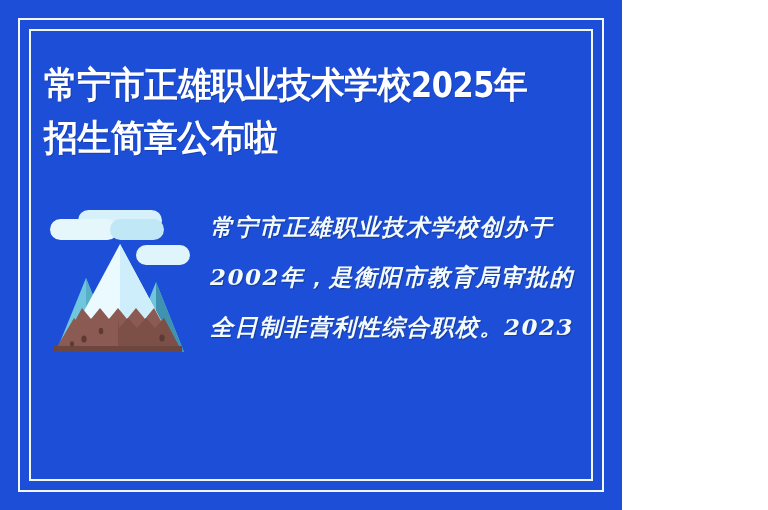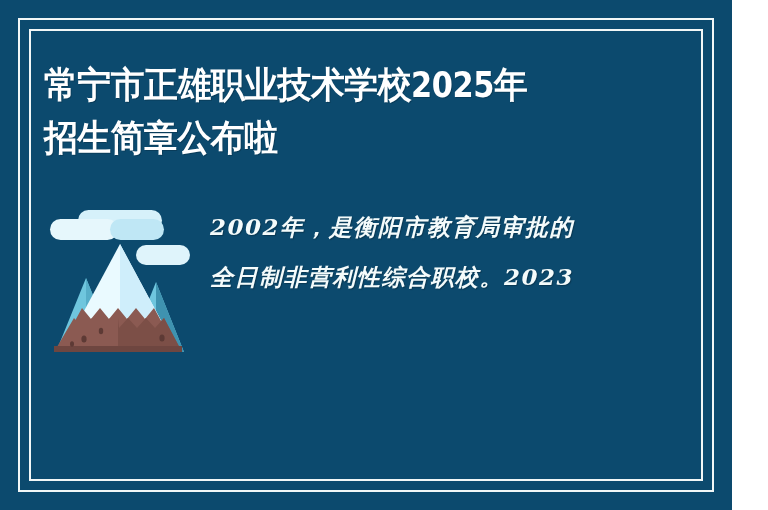--- a/index.html
+++ b/index.html
@@ -8,23 +8,23 @@
   }
   body {
     width: 768px;
     height: 510px;
     overflow: hidden;
     font-family: "Liberation Sans", sans-serif;
   }
 
   #card {
     position: relative;
-    width: 732px;
+    width: 622px;
     height: 510px;
-    background: #0c4a6e;
+    background: #1d4ed8;
     box-sizing: border-box;
   }
 
   
   .frame-outer {
     position: absolute;
     left: 18px;
     top: 18px;
     right: 18px;
     bottom: 18px;
@@ -162,18 +162,19 @@
         <g>
           <ellipse cx="40" cy="139" rx="2.6" ry="3.6" fill="#5d3a35"></ellipse>
           <ellipse cx="57" cy="131" rx="2.2" ry="3.2" fill="#5d3a35"></ellipse>
           <ellipse cx="28" cy="144" rx="2" ry="2.8" fill="#5d3a35"></ellipse>
           <ellipse cx="118" cy="138" rx="2.6" ry="3.6" fill="#5d3a35"></ellipse>
         </g>
       </svg>
     </div>
 
     <div class="body-text">
+      <div class="body-line">常宁市正雄职业技术学校创办于</div>
       <div class="body-line">2002年，是衡阳市教育局审批的</div>
       <div class="body-line">全日制非营利性综合职校。2023</div>
     </div>
 
   </div>
 </div>
 
 </body></html>

